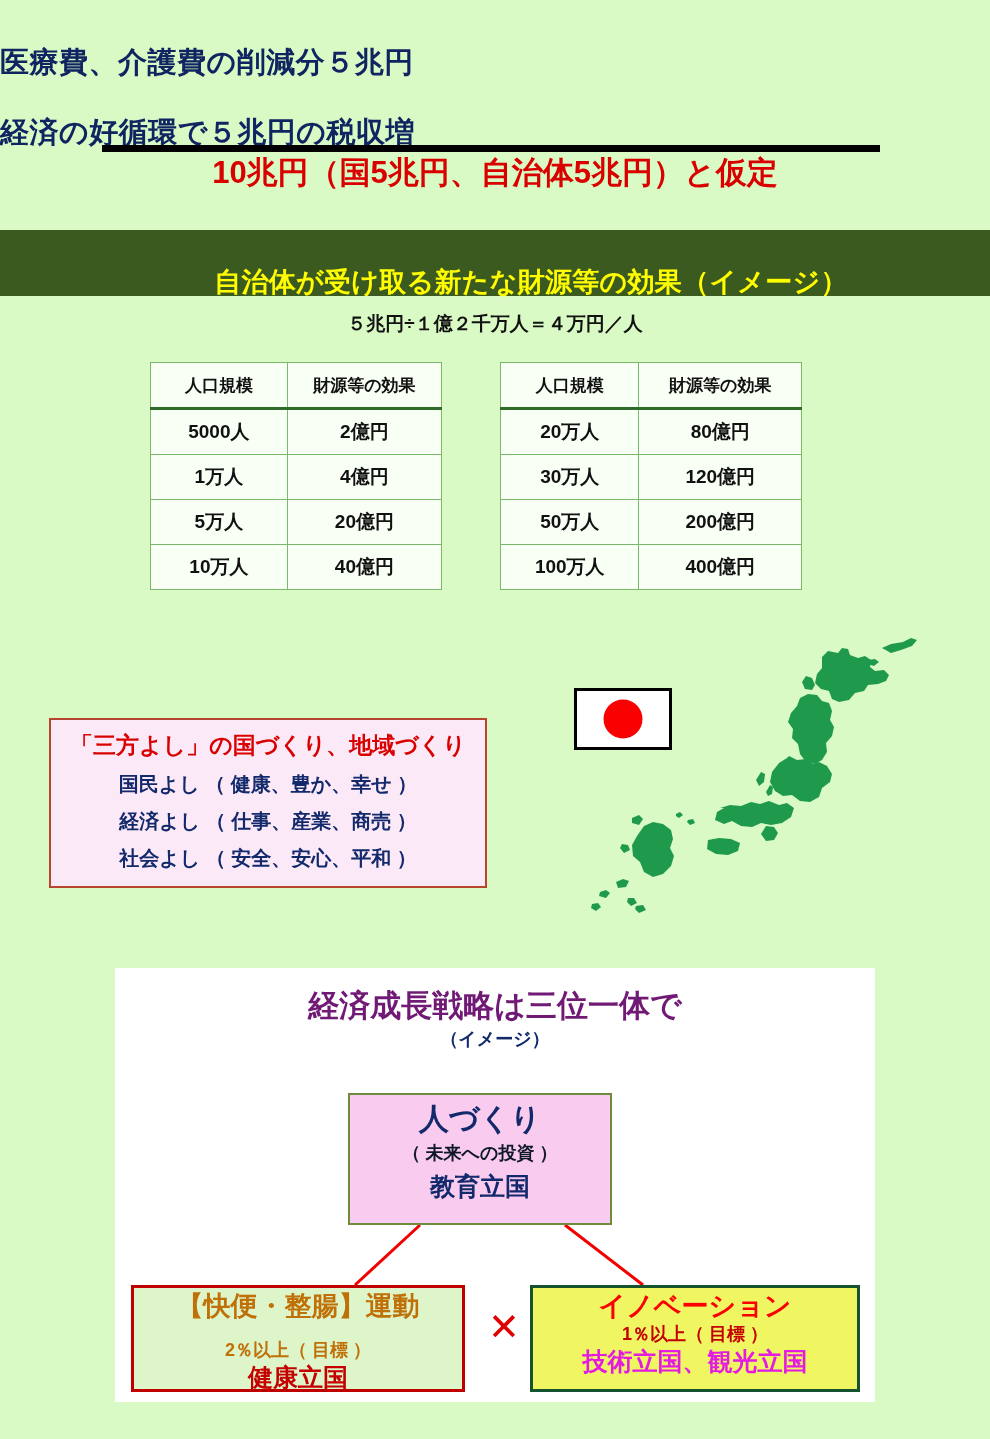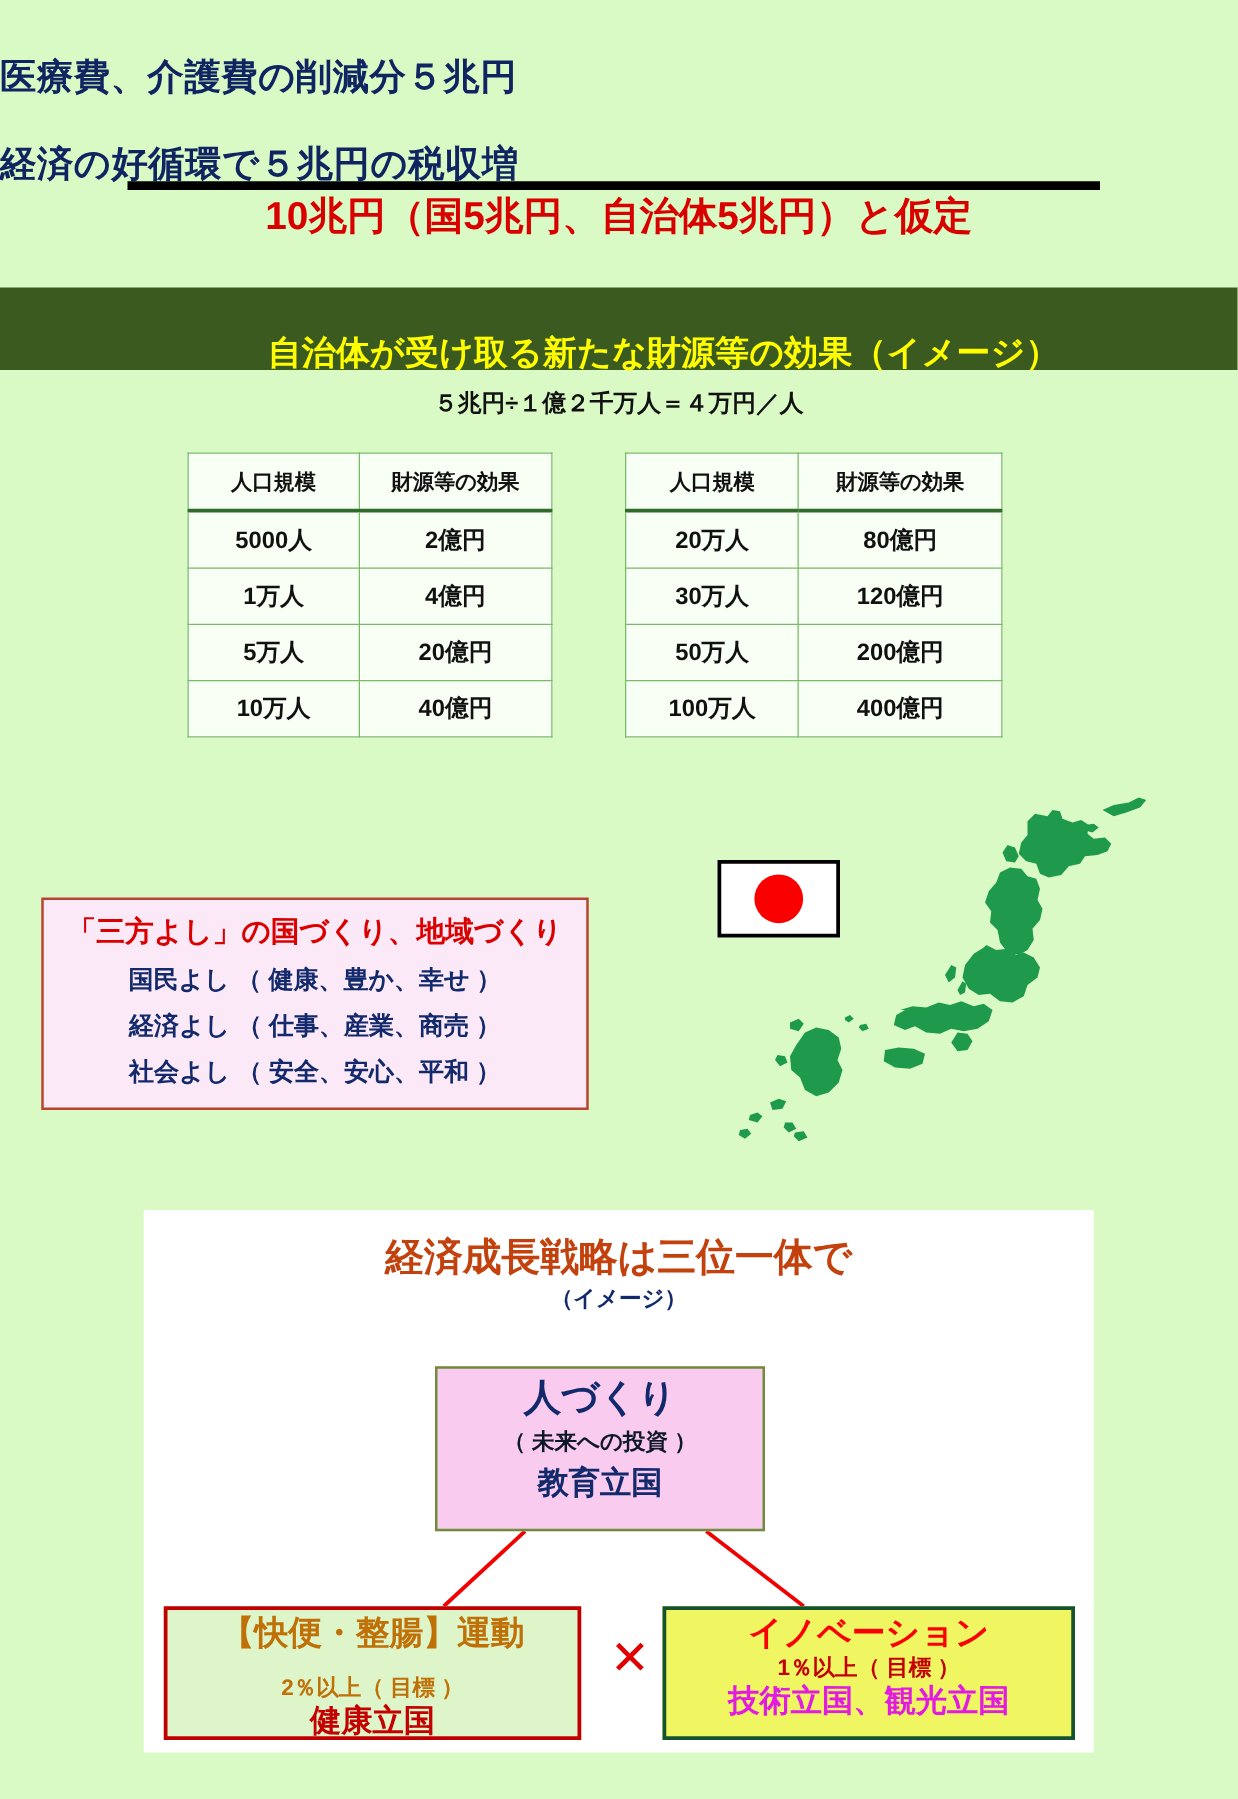--- a/index.html
+++ b/index.html
@@ -106,21 +106,21 @@
   }
   .pop-table td { font-size: 19px; }
   .pop-table .c-pop { width: 47%; }
   .pop-table .c-eff { width: 53%; }
   #table-right .c-pop { width: 46%; }
   #table-right .c-eff { width: 54%; }
 
   
   #sanpo-box {
     position: absolute;
-    left: 33px; top: 718px;
+    left: 49px; top: 718px;
     width: 438px; height: 170px;
     background: #fce9f7;
     border: 2px solid #b5452e;
     box-sizing: border-box;
   }
   #sanpo-head {
     margin-top: 14px;
     text-align: center;
     color: #d90000;
     font-weight: bold;
@@ -166,21 +166,21 @@
     position: absolute;
     left: 115px; top: 968px;
     width: 760px; height: 434px;
     background: #ffffff;
   }
   #strategy-title {
     position: absolute;
     left: 0; top: 22px;
     width: 760px;
     text-align: center;
-    color: #c2410c;
+    color: #701a75;
     font-weight: bold;
     font-size: 31px;
     line-height: 1;
   }
   #strategy-subtitle {
     position: absolute;
     left: 0; top: 62px;
     width: 760px;
     text-align: center;
     color: #12296b;

